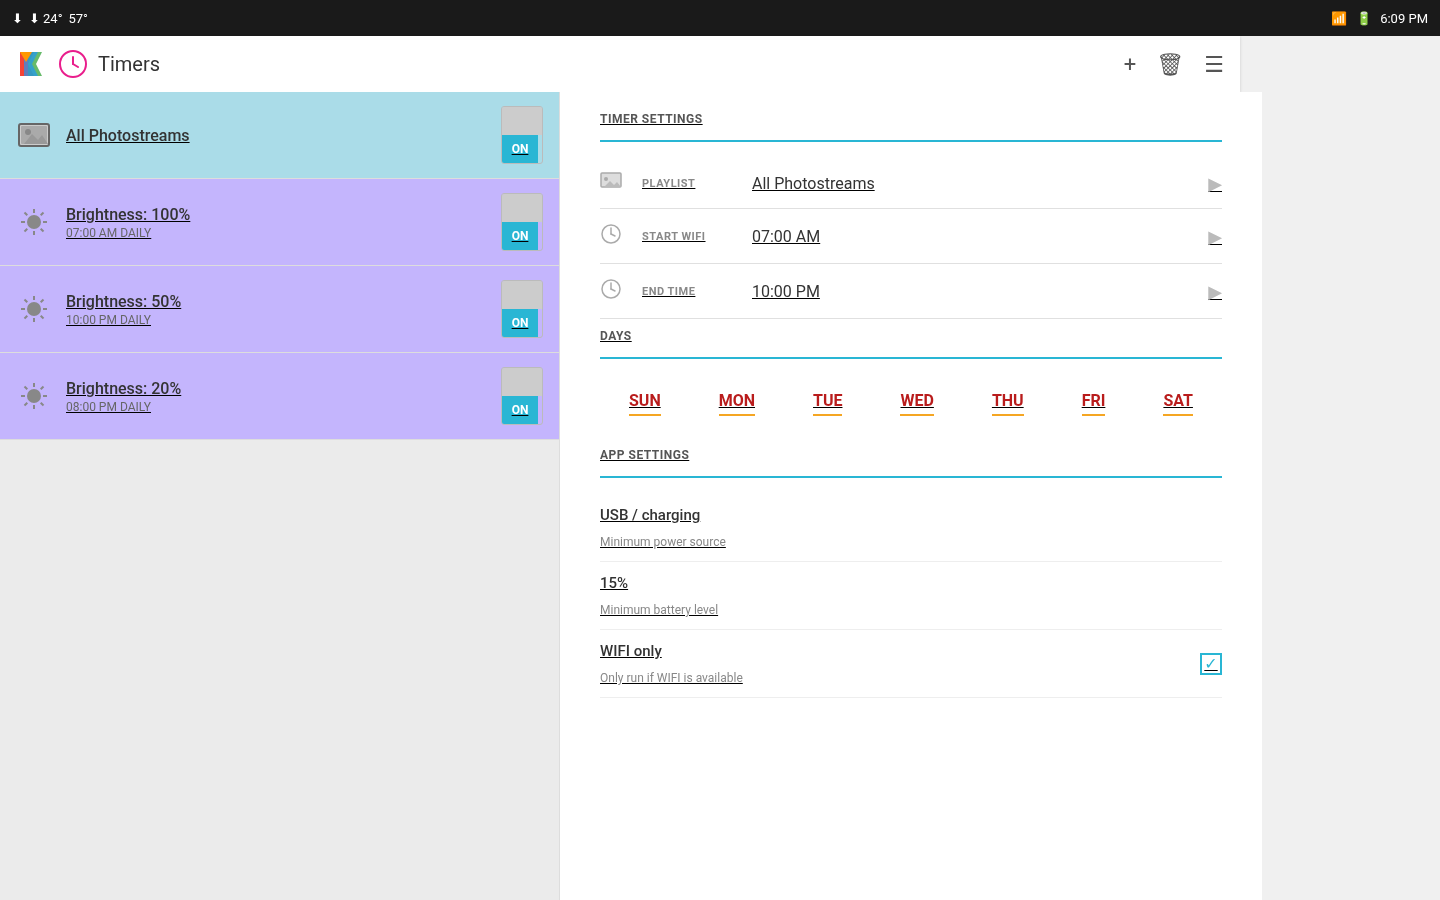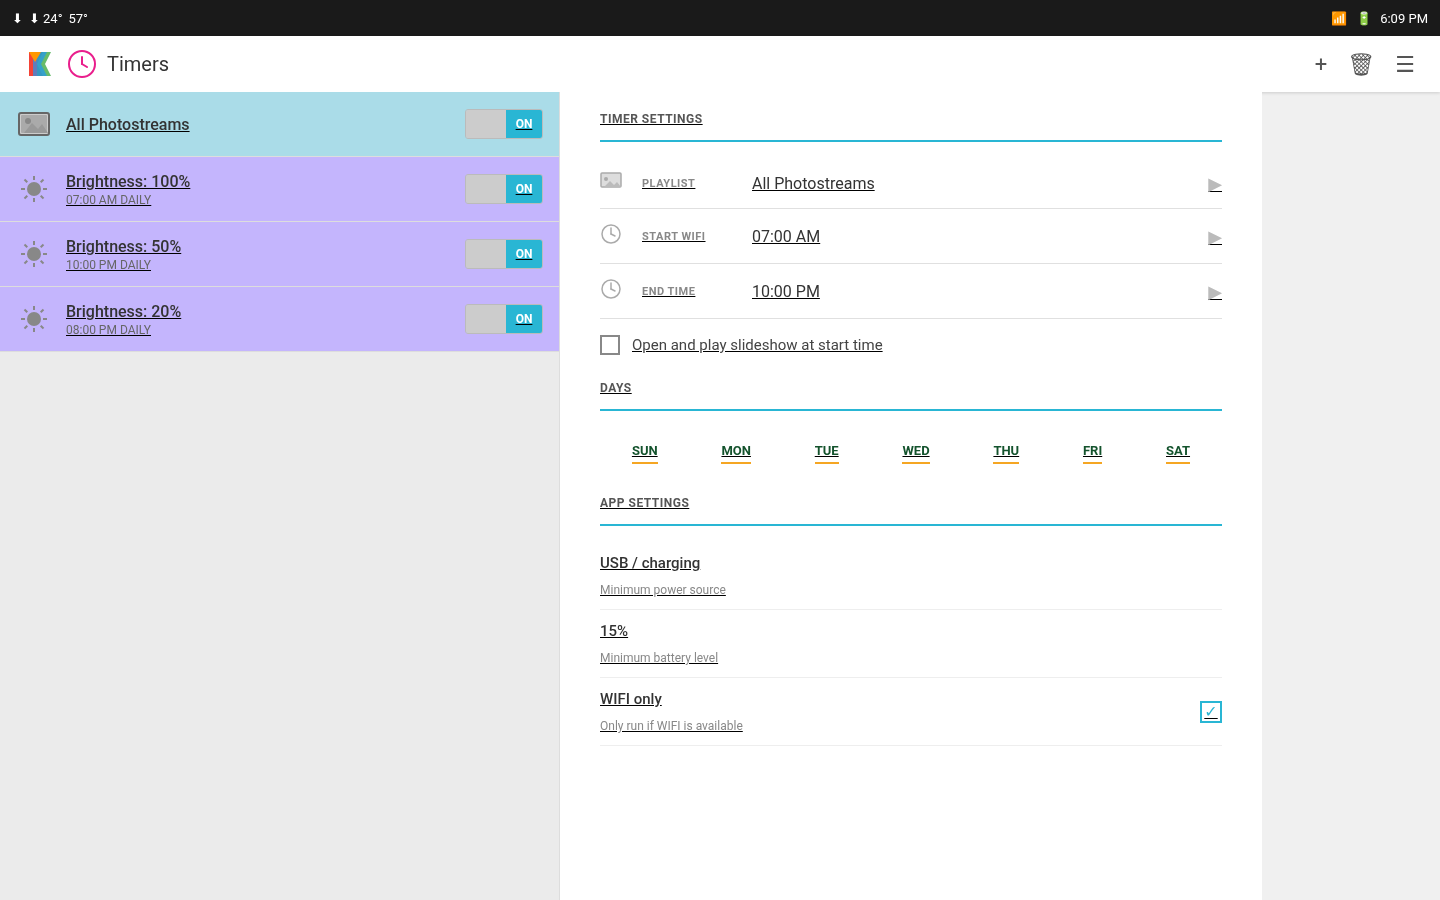--- a/index.html
+++ b/index.html
@@ -15,27 +15,27 @@
       justify-content: space-between;
       padding: 0 12px;
       color: #fff;
       font-size: 13px;
     }
     .status-left { display: flex; align-items: center; gap: 6px; }
     .status-right { display: flex; align-items: center; gap: 8px; font-size: 13px; }
 
     
     #app-bar {
-      width: 1440px;
+      width: 1240px;
       height: 56px;
       background: #fff;
       display: flex;
       align-items: center;
       justify-content: space-between;
-      padding: 0 25px;
+      padding: 0 16px;
       box-shadow: 0 1px 3px rgba(0,0,0,0.15);
     }
     .app-bar-left { display: flex; align-items: center; gap: 10px; }
     .app-bar-title { font-size: 20px; color: #333; font-weight: 400; }
     .app-bar-right { display: flex; align-items: center; gap: 20px; }
     .app-bar-icon { font-size: 22px; color: #555; cursor: pointer; }
 
     
     .logo-icon {
       width: 32px;
@@ -88,20 +88,21 @@
     .list-item-text { flex: 1; }
     .list-item-title { font-size: 16px; color: #333; font-weight: 500; }
     .list-item-subtitle { font-size: 12px; color: #666; margin-top: 2px; }
     .toggle-btn {
       display: flex;
       align-items: flex-start;
       border-radius: 3px;
       overflow: hidden;
       border: 1px solid #bbb;
       cursor: pointer;
+      flex-direction: column;
     }
     .toggle-off {
       background: #ccc;
       width: 40px;
       height: 28px;
     }
     .toggle-on {
       background: #29b6d4;
       color: #fff;
       font-size: 12px;
@@ -186,23 +187,23 @@
       padding: 16px 0 8px 0;
     }
     .day-item {
       display: flex;
       flex-direction: column;
       align-items: center;
       gap: 4px;
       cursor: pointer;
     }
     .day-label {
-      font-size: 13px;
+      font-size: 16px;
       font-weight: bold;
-      color: #14532d;
+      color: #b91c1c;
     }
     .day-underline {
       width: 100%;
       height: 2px;
       background: #f5a623;
     }
 
     
     .app-setting-item {
       padding: 12px 0;
@@ -398,24 +399,20 @@
             <circle cx="11" cy="11" r="9" stroke="#aaa" stroke-width="1.5" fill="none"></circle>
             <line x1="11" y1="5" x2="11" y2="11" stroke="#aaa" stroke-width="1.5" stroke-linecap="round"></line>
             <line x1="11" y1="11" x2="15" y2="13" stroke="#aaa" stroke-width="1.5" stroke-linecap="round"></line>
           </svg>
         </div>
         <div class="setting-label">END TIME</div>
         <div class="setting-value">10:00 PM</div>
         <span class="setting-arrow">▶</span>
       </div>
 
-      <div class="checkbox-row">
-        <div class="checkbox-box"></div>
-        <span class="checkbox-label">Open and play slideshow at start time</span>
-      </div>
     </div>
 
     <div class="days-section">
       <div class="section-header">DAYS</div>
       <div class="days-row">
         <div class="day-item">
           <span class="day-label">SUN</span>
           <div class="day-underline"></div>
         </div>
         <div class="day-item">

